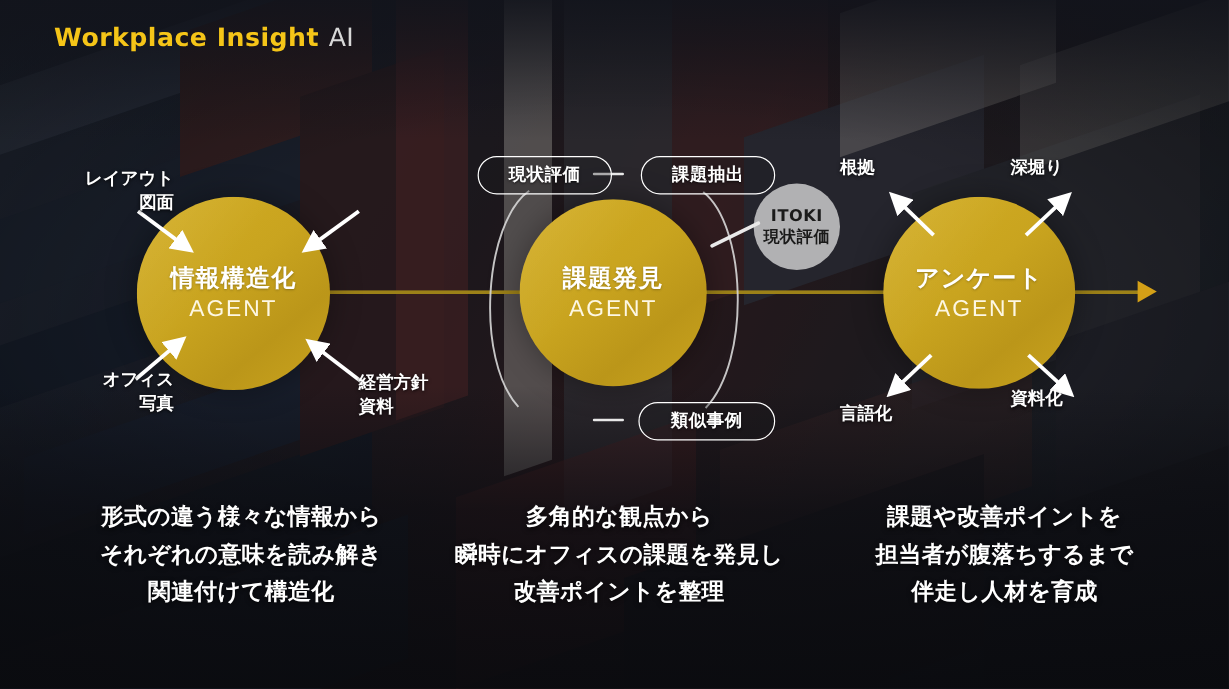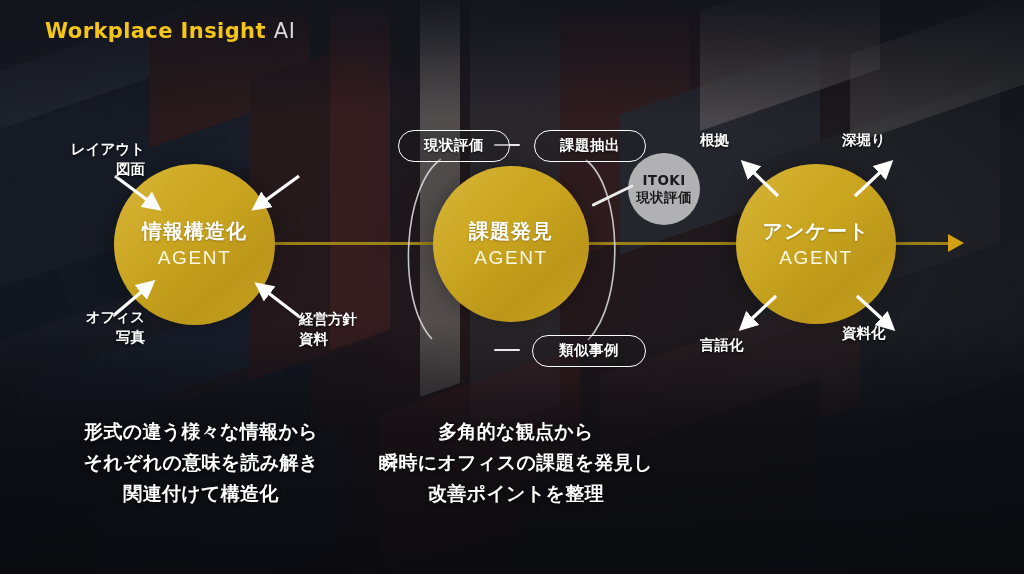--- a/index.html
+++ b/index.html
@@ -205,14 +205,17 @@
   <div class="lbl c" style="left:842px;top:131px;width:90px;">深堀り</div>
   <div class="lbl c" style="left:700px;top:336px;width:90px;">言語化</div>
   <div class="lbl c" style="left:842px;top:324px;width:90px;">資料化</div>
 
   <div class="caption" id="cap1">形式の違う様々な情報から
 それぞれの意味を読み解き
 関連付けて構造化</div>
   <div class="caption" id="cap2">多角的な観点から
 瞬時にオフィスの課題を発見し
 改善ポイントを整理</div>
+  <div class="caption" id="cap3">課題や改善ポイントを
+担当者が腹落ちするまで
+伴走し人材を育成</div>
 
 </div>
 
 </body></html>

